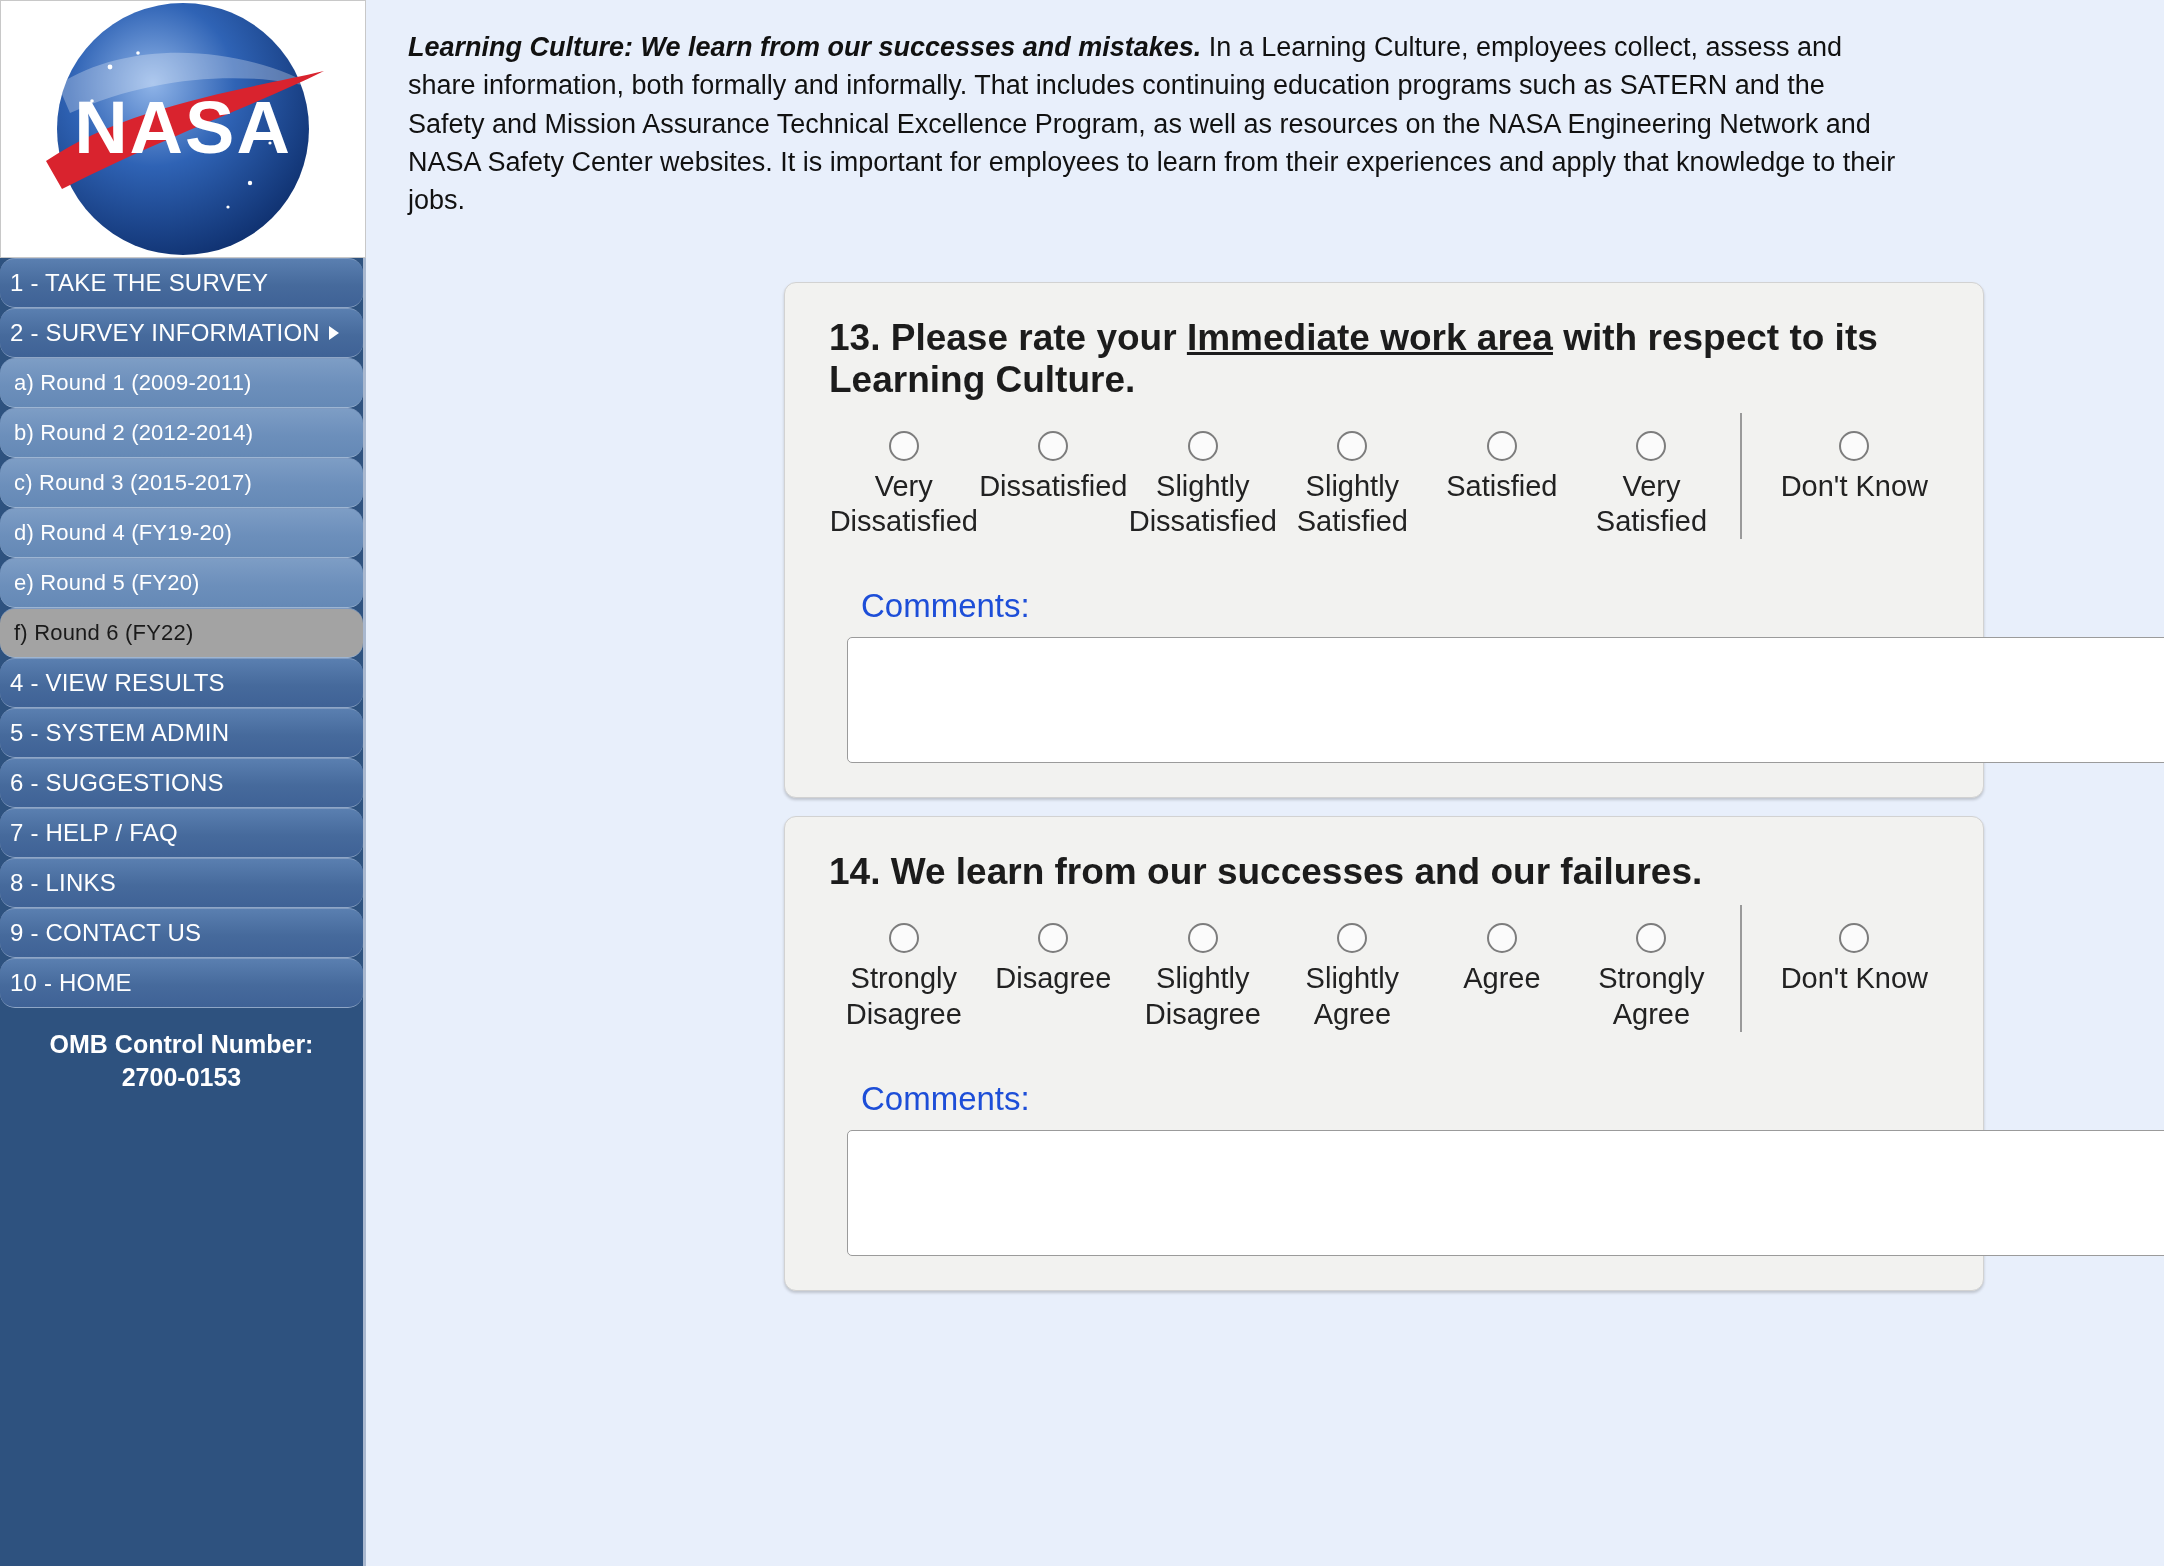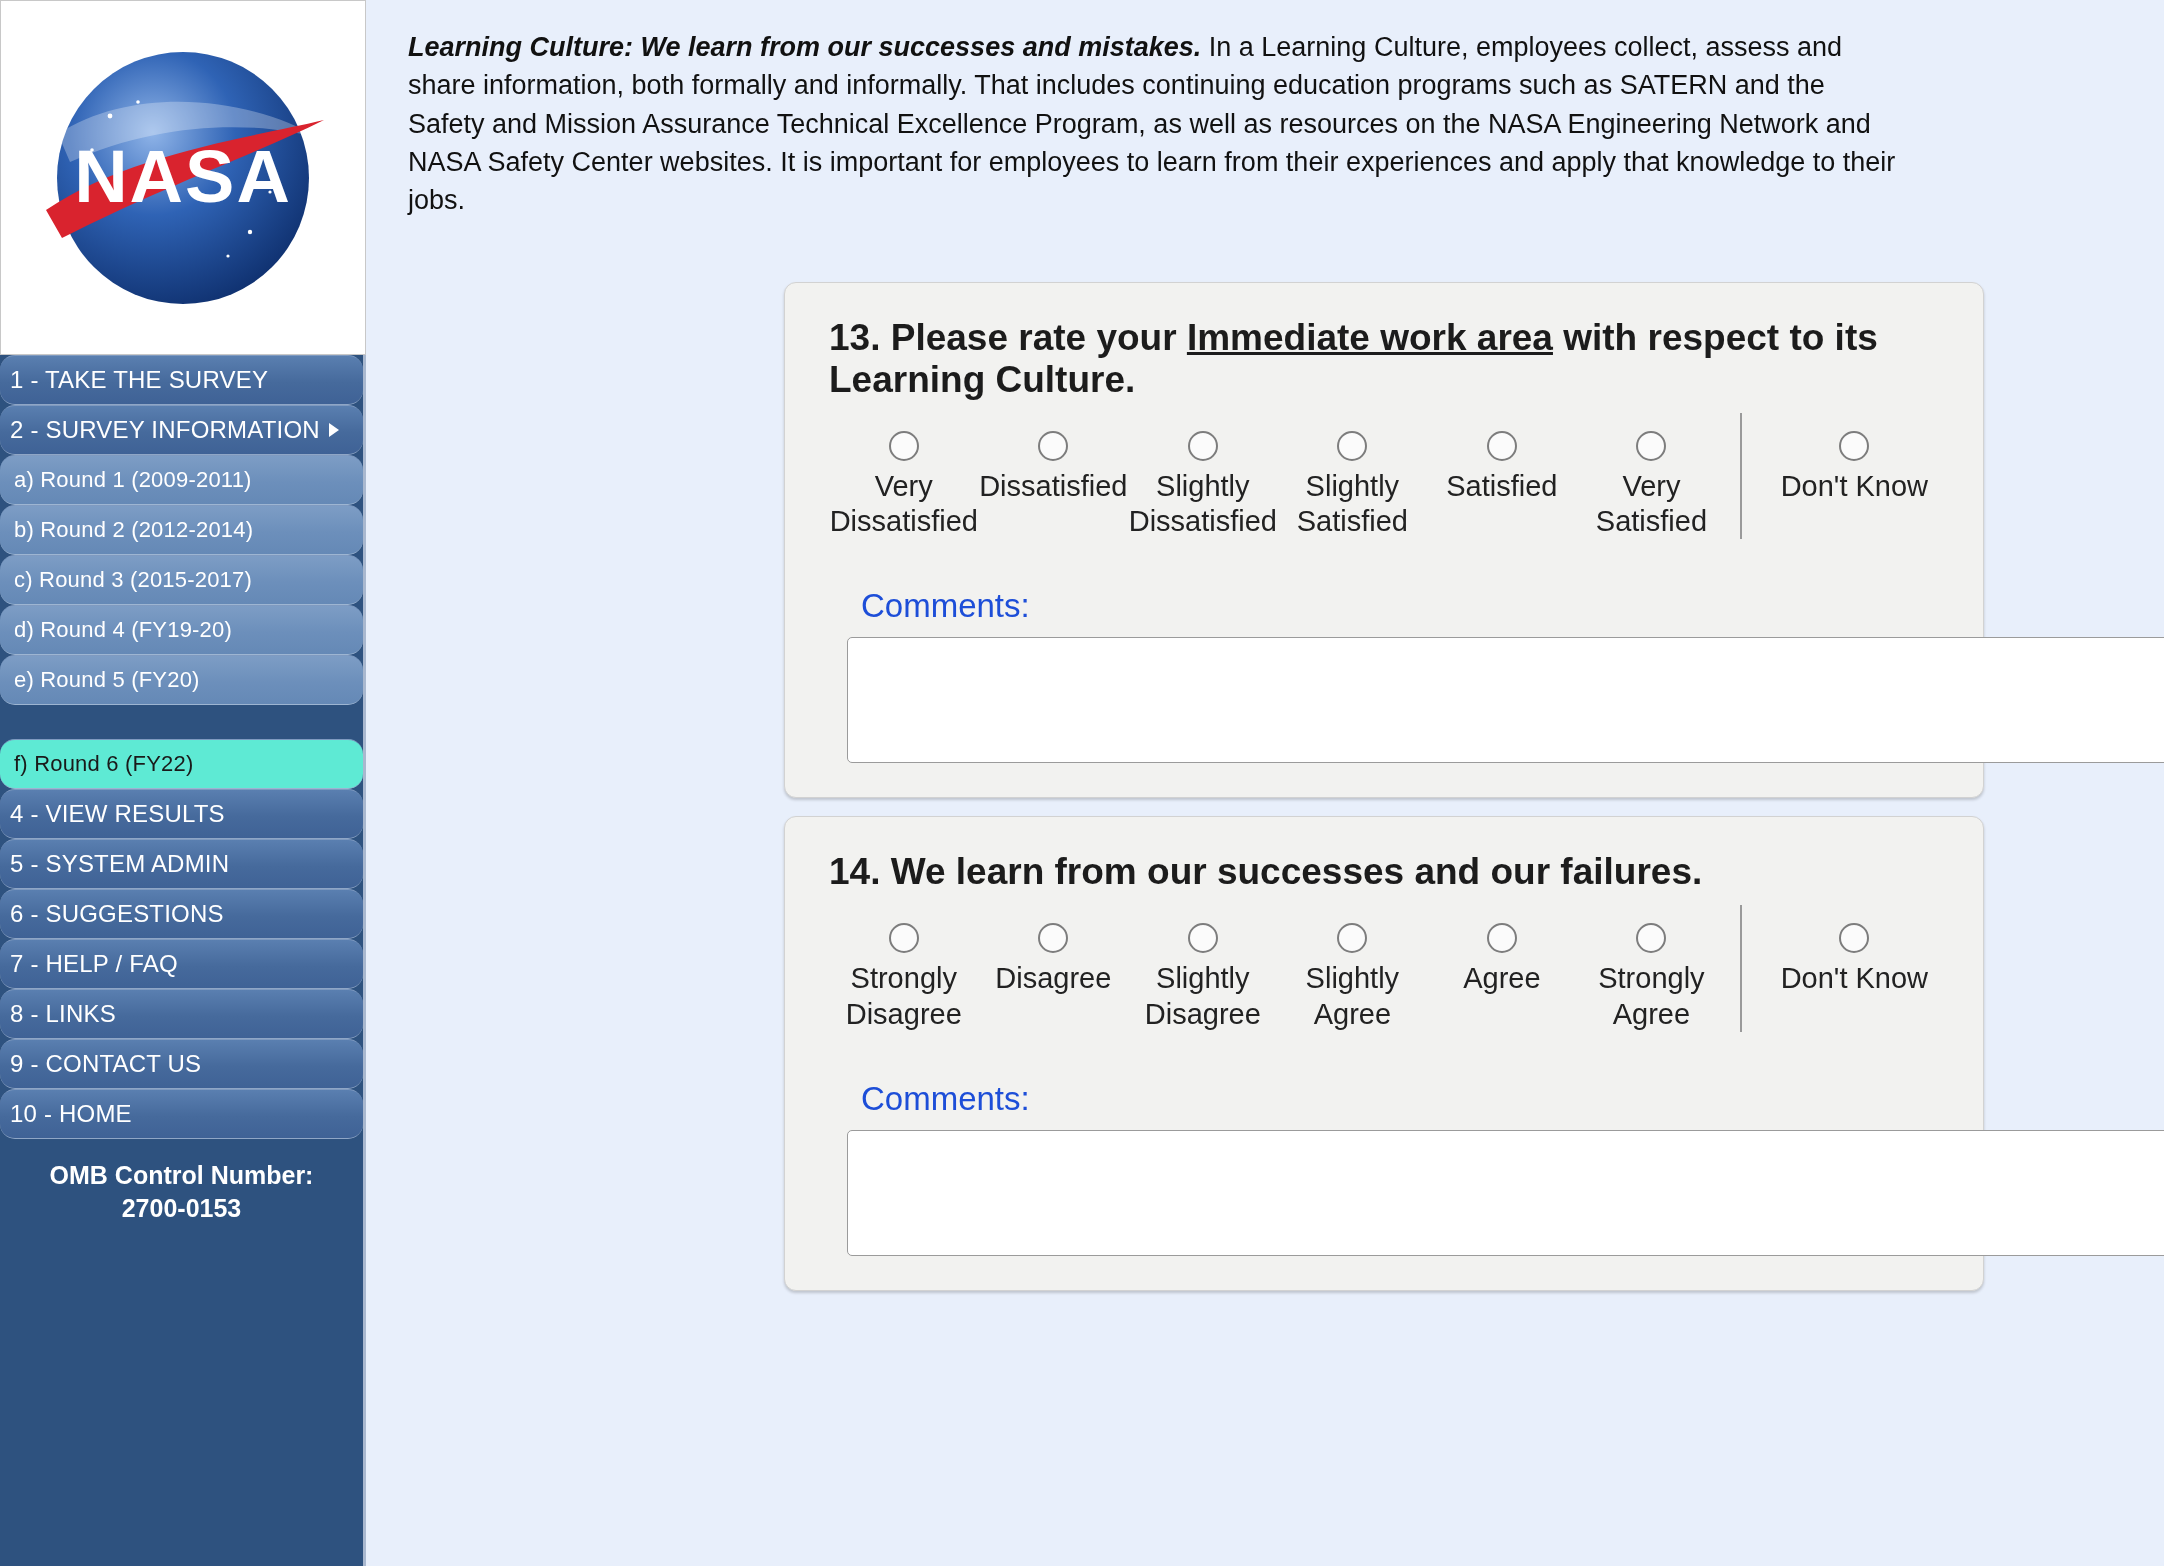--- a/index.html
+++ b/index.html
@@ -20,21 +20,21 @@
   
   .sidebar {
     width: 366px;
     flex: 0 0 366px;
     background: #2e527f;
     position: relative;
     border-right: 3px solid #a9b8cf;
   }
   .logo-box {
     width: 366px;
-    height: 355px;
+    height: 258px;
     background: #ffffff;
     border: 1px solid #c8c8c8;
     display: flex;
     align-items: center;
     justify-content: center;
     overflow: hidden;
   }
   .nasa-logo { width: 330px; height: 272px; display:block; }
 
   .nav-item {
@@ -54,23 +54,22 @@
   }
   .nav-item.sub {
     height: 50px;
     font-size: 22px;
     padding-left: 14px;
     background: linear-gradient(#7d9dc5, #6c8fbb 55%, #6589b6);
     color: #ffffff;
     border-bottom: 1px solid #9db5d2;
   }
   .nav-item.sub.active {
-    background: #5eead4;
+    background: #a3a3a3;
     color: #1a1a1a;
-    margin-top: 34px;
   }
   .nav-arrow-right {
     position: absolute;
     right: 24px;
     width: 0; height: 0;
     border-left: 10px solid #ffffff;
     border-top: 7px solid transparent;
     border-bottom: 7px solid transparent;
   }
   .nav-arrow-down {

